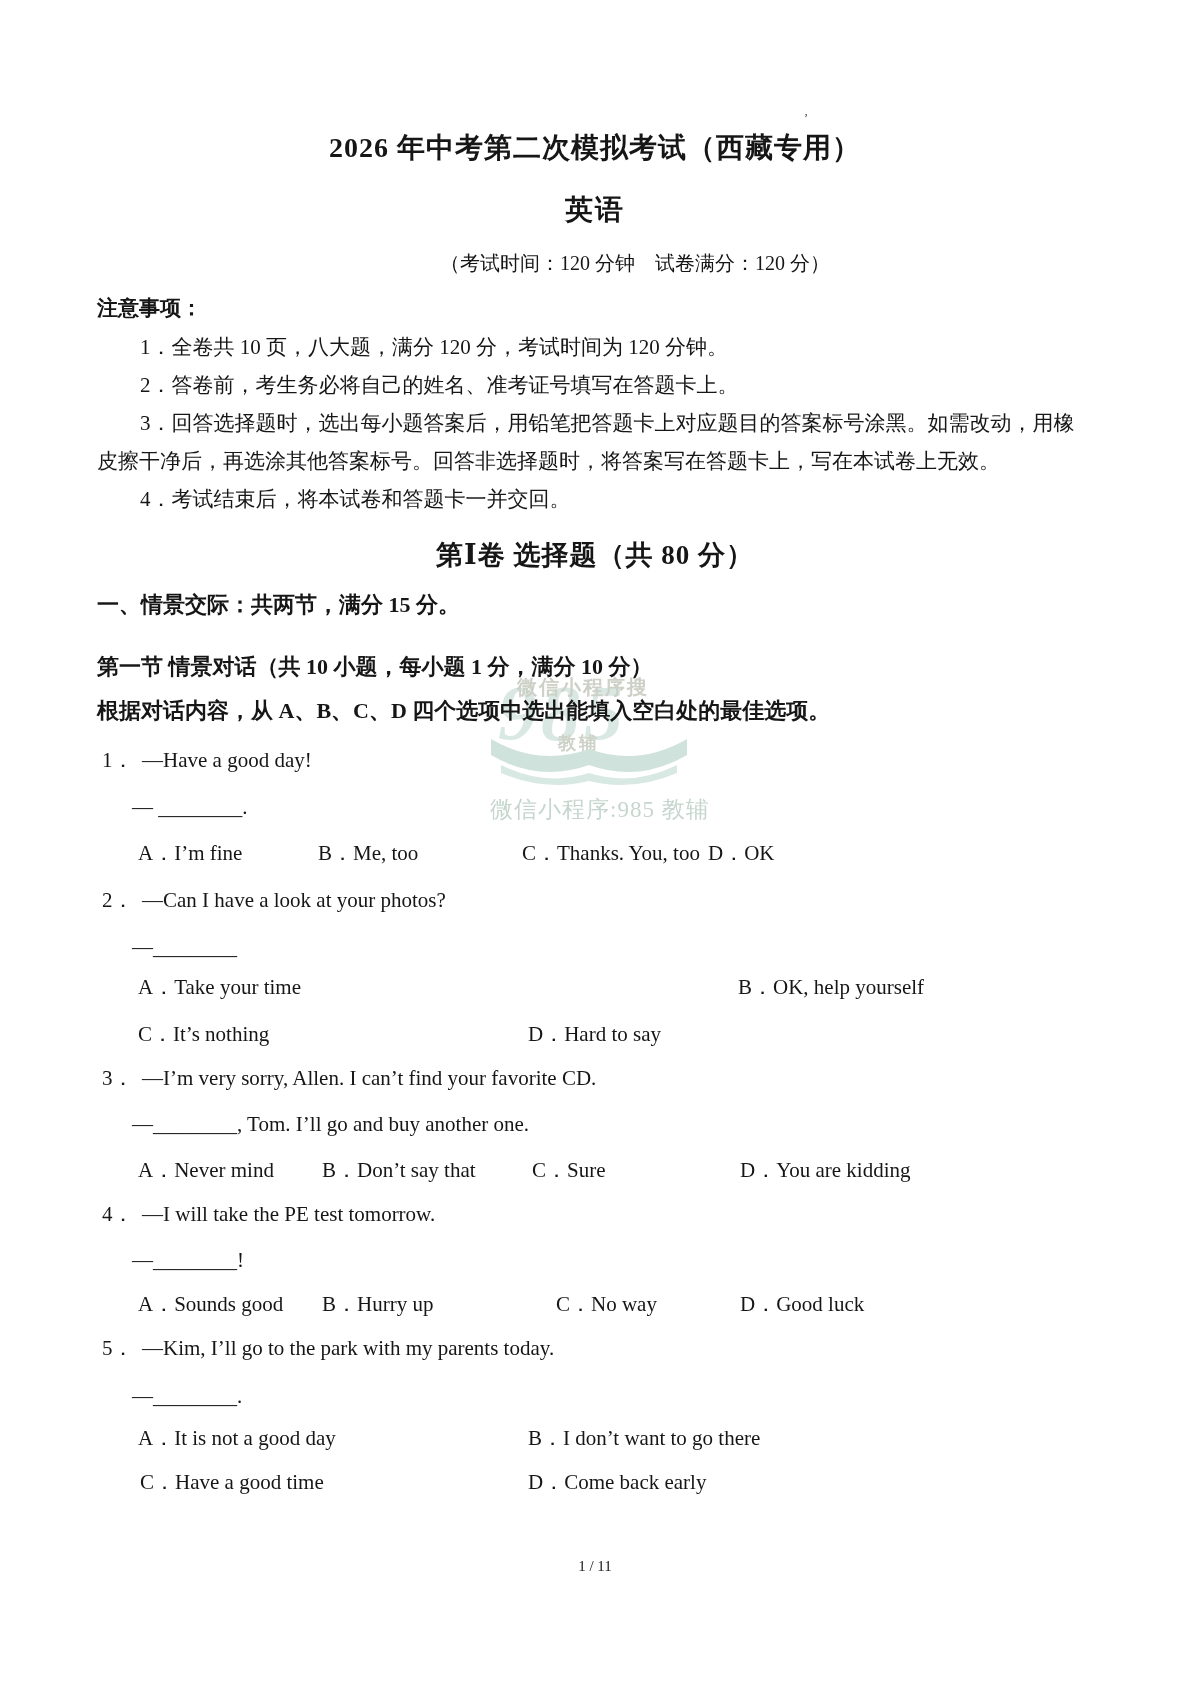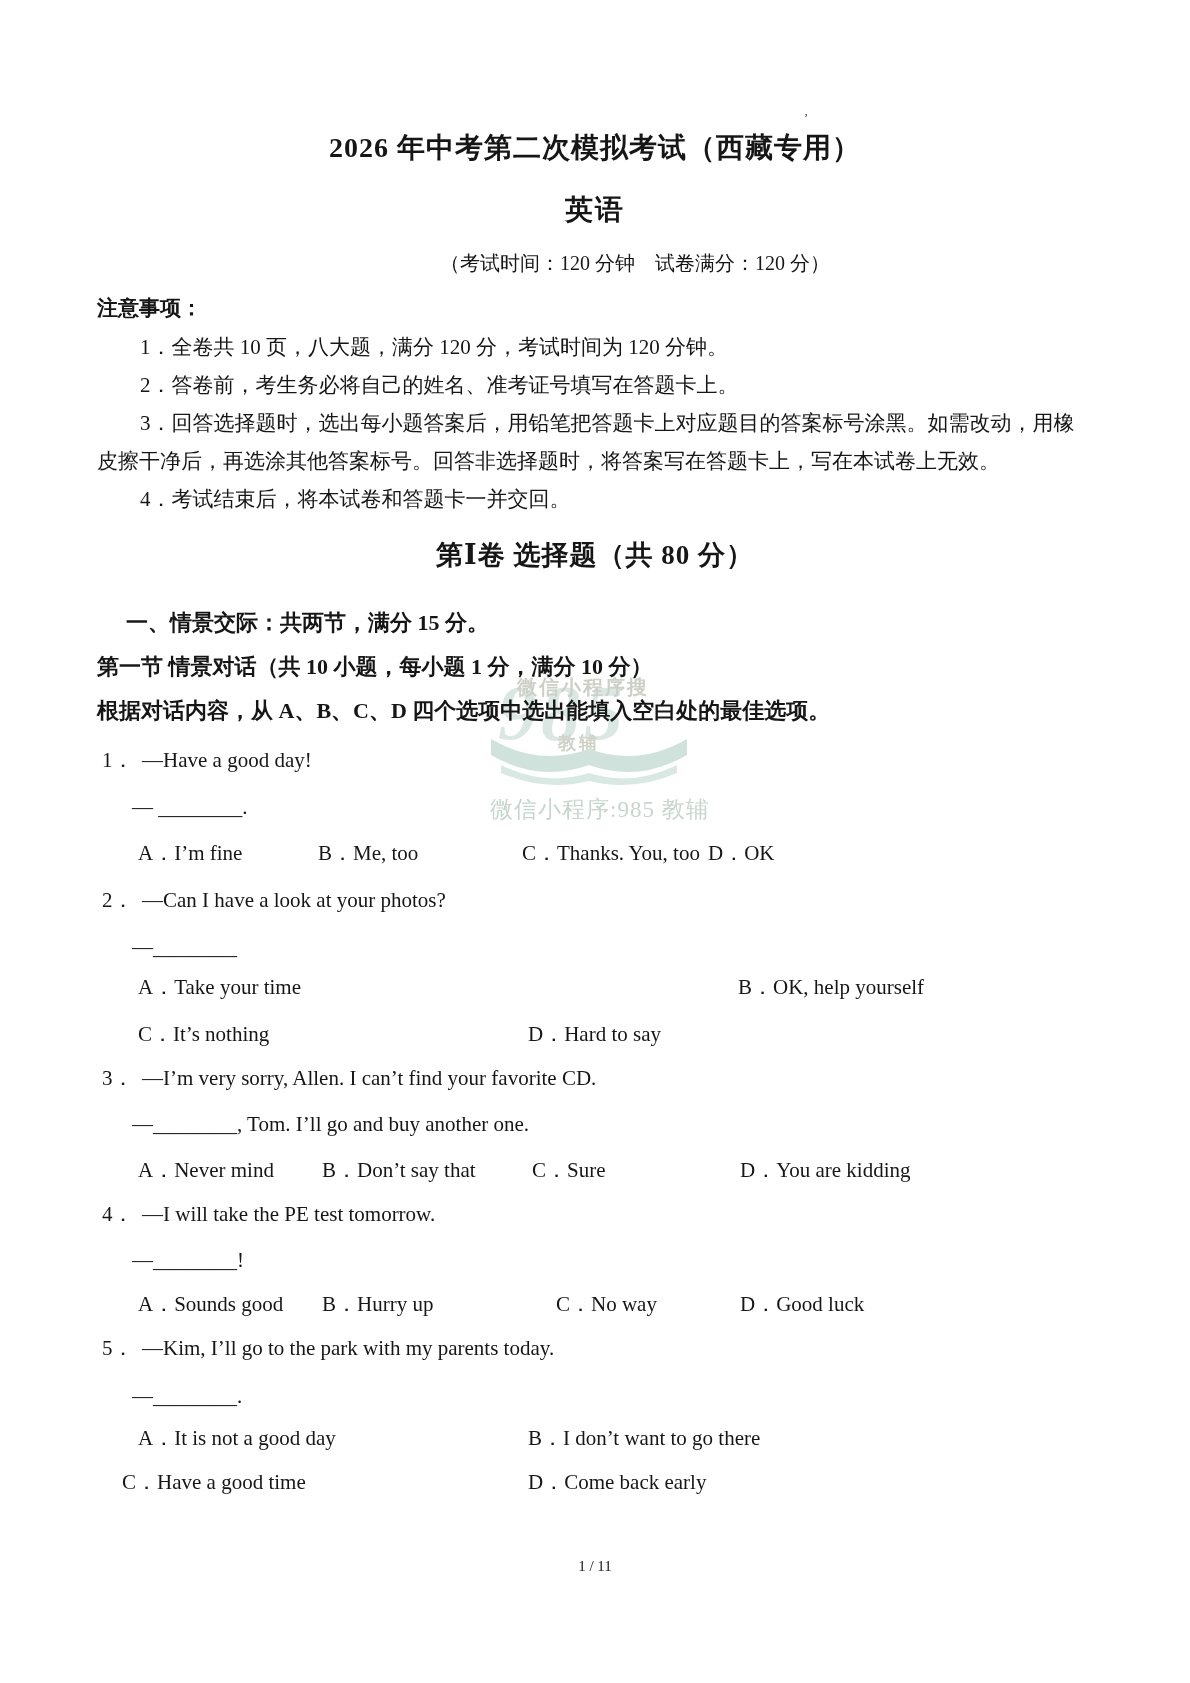--- a/index.html
+++ b/index.html
@@ -51,21 +51,21 @@
   <div class="ln center info" style="top:252px;padding-left:40px;">（考试时间：120 分钟　试卷满分：120 分）</div>
 
   <div class="ln b" style="left:97px; top:296px;">注意事项：</div>
   <div class="ln" style="left:140px; top:335px;">1．全卷共 10 页，八大题，满分 120 分，考试时间为 120 分钟。</div>
   <div class="ln" style="left:140px; top:373px;">2．答卷前，考生务必将自己的姓名、准考证号填写在答题卡上。</div>
   <div class="ln" style="left:140px; top:411px;">3．回答选择题时，选出每小题答案后，用铅笔把答题卡上对应题目的答案标号涂黑。如需改动，用橡</div>
   <div class="ln" style="left:97px;  top:449px;">皮擦干净后，再选涂其他答案标号。回答非选择题时，将答案写在答题卡上，写在本试卷上无效。</div>
   <div class="ln" style="left:140px; top:487px;">4．考试结束后，将本试卷和答题卡一并交回。</div>
 
   <div class="ln center h1" style="top:540px;">第Ⅰ卷 选择题（共 80 分）</div>
-  <div class="ln sec" style="left:97px; top:610px;margin-left:29px;">一、情景交际：共两节，满分 15 分。</div>
+  <div class="ln sec" style="left:97px; top:592px;">一、情景交际：共两节，满分 15 分。</div>
   <div class="ln sec" style="left:97px; top:654px;">第一节 情景对话（共 10 小题，每小题 1 分，满分 10 分）</div>
   <div class="ln sec" style="left:97px; top:698px;">根据对话内容，从 A、B、C、D 四个选项中选出能填入空白处的最佳选项。</div>
 
   <div class="ln" style="left:102px; top:748px;">1．</div>
   <div class="ln" style="left:142px; top:748px;text-align:right;">—Have a good day!</div>
   <div class="ln" style="left:132px; top:795px;">— ________.</div>
   <div class="ln" style="left:0; top:841px; width:100%; height:26px;">
     <span class="opt" style="left:138px;">A．I’m fine</span>
     <span class="opt" style="left:318px;">B．Me, too</span>
     <span class="opt" style="left:522px;">C．Thanks. You, too</span>
@@ -105,19 +105,19 @@
   </div>
 
   <div class="ln" style="left:102px; top:1336px;">5．</div>
   <div class="ln" style="left:142px; top:1336px;">—Kim, I’ll go to the park with my parents today.</div>
   <div class="ln" style="left:132px; top:1384px;">—________.</div>
   <div class="ln" style="left:0; top:1426px; width:100%; height:26px;">
     <span class="opt" style="left:138px;">A．It is not a good day</span>
     <span class="opt" style="left:528px;">B．I don’t want to go there</span>
   </div>
   <div class="ln" style="left:0; top:1470px; width:100%; height:26px;">
-    <span class="opt" style="left:122px;text-align:right;">C．Have a good time</span>
+    <span class="opt" style="left:140px;text-align:right;">C．Have a good time</span>
     <span class="opt" style="left:528px;">D．Come back early</span>
   </div>
 
   <div class="ln center pagenum" style="top:1558px;">1 / 11</div>
 
 </div>
 
 </body></html>

